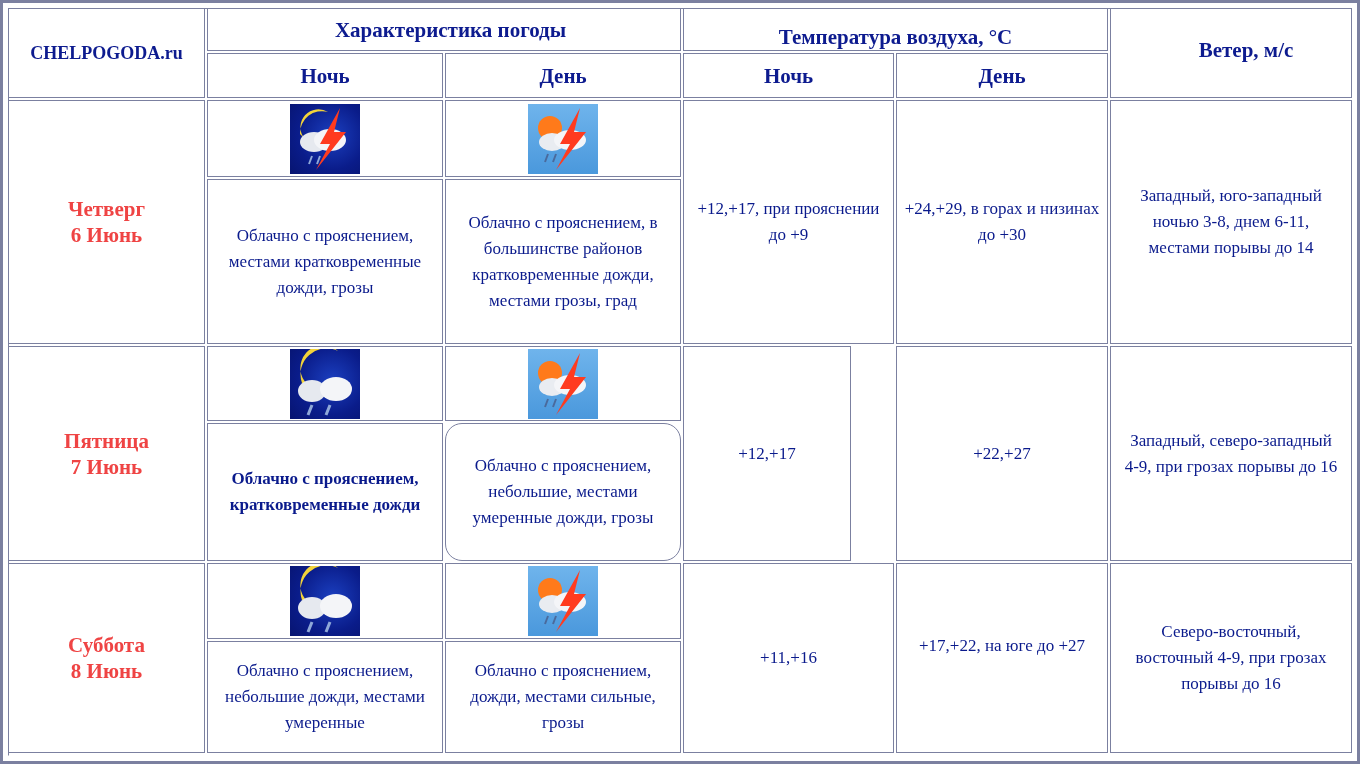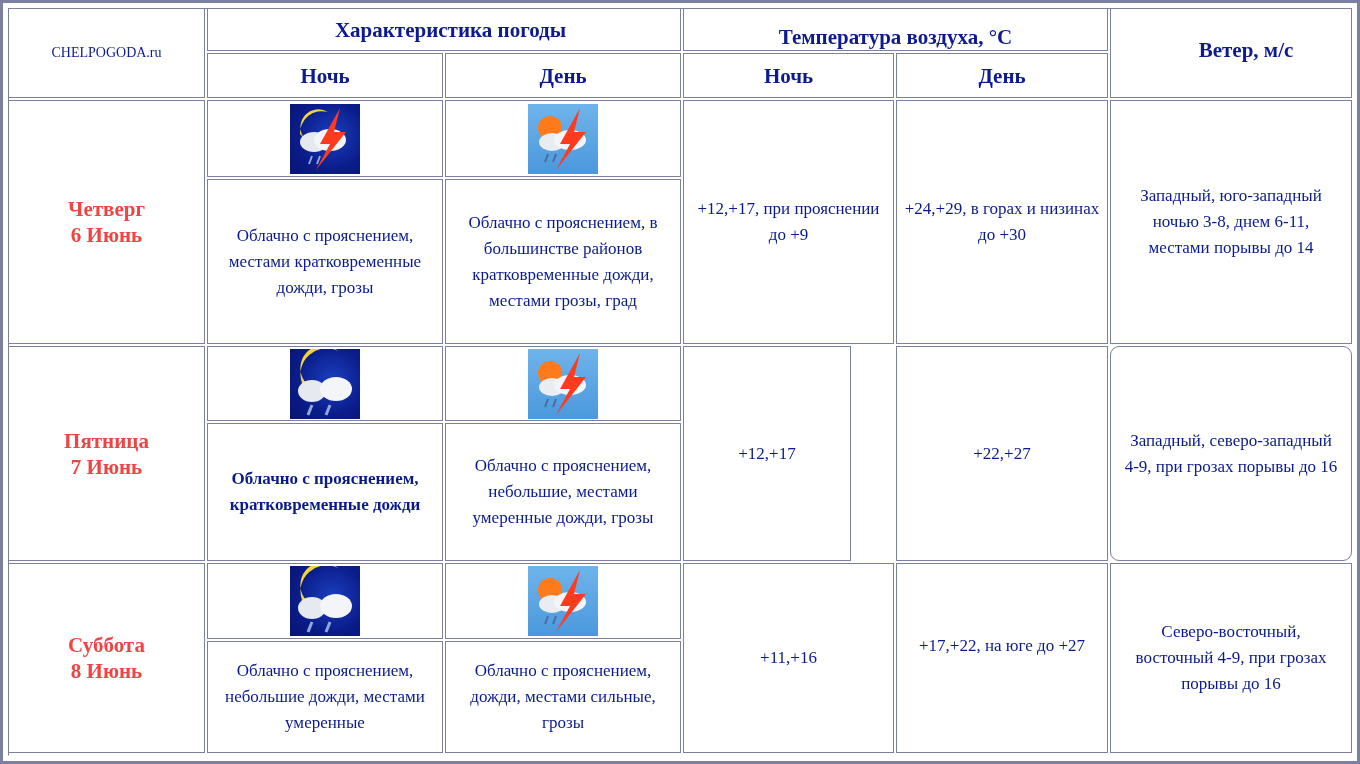--- a/index.html
+++ b/index.html
@@ -21,21 +21,21 @@
     display: flex; align-items: center; justify-content: center;
     text-align: center;
     color: #0a1a8c;
     font-family: "Liberation Serif", "DejaVu Serif", serif;
     font-size: 17px; line-height: 26px;
     background: #ffffff;
   }
   .head {
     font-weight: bold; font-size: 21px; color: #0d1b8f;
   }
-  .brand { font-weight: normal; font-size: 14px; color: #0d1b8f; text-align: right; }
+  .brand { font-weight: bold; font-size: 18px; color: #0d1b8f; text-align: right; }
   .date { font-weight: bold; font-size: 21px; line-height: 26px; color: #ef4444; }
   .icon {
     width: 70px; height: 70px; position: relative; overflow: hidden;
   }
   .icon.night { background: radial-gradient(circle at 60% 45%, #1b3fbf 0%, #0a1c8a 60%, #071470 100%); }
   .icon.day { background: linear-gradient(180deg, #6fb4ec 0%, #4a98dc 100%); }
   .icon svg { position: absolute; left: 0; top: 0; }
   .desc { padding: 0 4px; }
 </style>
 </head>
@@ -141,30 +141,30 @@
       <ellipse cx="42" cy="36" rx="16" ry="10" fill="#f4f5f8"></ellipse>
       <polygon points="52,4 32,40 42,40 28,66 58,28 46,28" fill="#ff3b1f"></polygon>
       <line x1="20" y1="50" x2="17" y2="58" stroke="#4a6a9c" stroke-width="2"></line>
       <line x1="28" y1="50" x2="25" y2="58" stroke="#4a6a9c" stroke-width="2"></line>
     </svg>
   </div>
 </div>
 <div class="cell desc" style="left:207px;top:423px;width:236px;height:138px;font-weight:bold;">
   <span>Облачно с прояснением, кратковременные дожди</span>
 </div>
-<div class="cell desc" style="left:445px;top:423px;width:236px;height:138px;">
+<div class="cell desc" style="left:445px;top:423px;width:236px;height:138px;border-radius:17px;">
   <span>Облачно с прояснением, небольшие, местами умеренные дожди, грозы</span>
 </div>
 <div class="cell desc" style="left:683px;top:346px;width:168px;height:215px;">
   <span>+12,+17</span>
 </div>
 <div class="cell desc" style="left:896px;top:346px;width:212px;height:215px;">
   <span>+22,+27</span>
 </div>
-<div class="cell desc" style="left:1110px;top:346px;width:242px;height:215px;padding:0 10px;border-radius:9px;">
+<div class="cell desc" style="left:1110px;top:346px;width:242px;height:215px;padding:0 10px;">
   <span>Западный, северо-западный 4-9, при грозах порывы до 16</span>
 </div>
 
 <div class="cell date" style="left:8px;top:563px;width:197px;height:190px;">
   <div>
       <div>Суббота</div>
       <div>8 Июнь</div>
     </div>
 </div>
 <div class="cell" style="left:207px;top:563px;width:236px;height:76px;">

